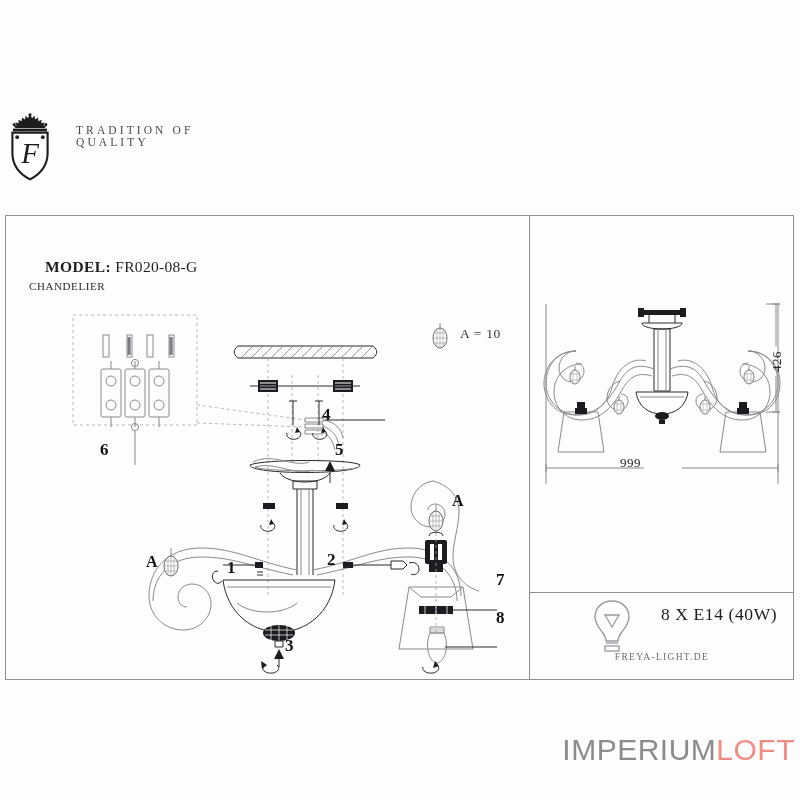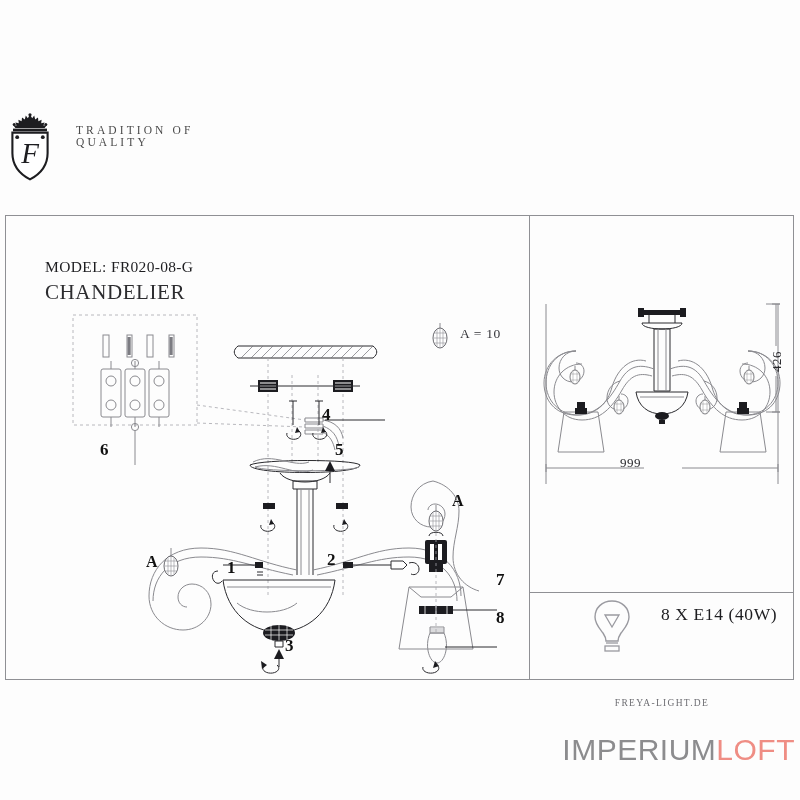--- a/index.html
+++ b/index.html
@@ -25,40 +25,40 @@
 
   
   .frame{position:absolute;left:5px;top:215px;width:789px;height:465px;
     border:1px solid #8f9094;box-sizing:border-box;background:transparent;}
   .vdiv{position:absolute;left:529px;top:216px;width:1px;height:464px;background:#8f9094;}
   .hdiv{position:absolute;left:530px;top:592px;width:264px;height:1px;background:#8f9094;}
 
   
   .model-line{position:absolute;left:45px;top:258px;font-size:15.5px;letter-spacing:.3px;
     color:#1d1d20;white-space:nowrap;}
-  .model-line b{font-weight:400;letter-spacing:.4px;}
-  .model-sub{position:absolute;left:45px;top:280px;font-size:21px;letter-spacing:.6px;
+  .model-line b{font-weight:700;letter-spacing:.4px;}
+  .model-sub{position:absolute;left:29px;top:280px;font-size:11px;letter-spacing:.6px;
     color:#2c2c2f;white-space:nowrap;}
 
   .a16{position:absolute;left:460px;top:326px;font-size:13.5px;letter-spacing:.7px;color:#35353a;}
 
   
   .cn{position:absolute;font-family:"Liberation Serif",serif;font-weight:700;
     font-size:17px;color:#111;}
   .cA{position:absolute;font-family:"Liberation Serif",serif;font-weight:700;
     font-size:16px;color:#111;}
 
   
   .dim-w{position:absolute;left:620px;top:455px;font-size:13px;color:#26262a;letter-spacing:.5px;text-align:center;}
   .dim-h{position:absolute;left:769px;top:372px;font-size:13px;color:#26262a;letter-spacing:.5px;
     transform:rotate(-90deg);transform-origin:left top;}
 
   .bulbspec{position:absolute;left:661px;top:604px;font-size:17.5px;letter-spacing:.6px;color:#1d1d20;}
   .site{position:absolute;left:530px;top:652px;width:264px;text-align:center;
-    font-size:9.5px;letter-spacing:1.3px;color:#6d6d72;margin-top:46px;}
+    font-size:9.5px;letter-spacing:1.3px;color:#6d6d72;}
 
   
   .imperium{position:absolute;left:533px;top:733px;width:262px;text-align:right;
     font-family:"Liberation Sans",sans-serif;font-size:30px;letter-spacing:.5px;font-weight:300;}
   .imp-a{color:#8c8c8e;}
   .imp-b{color:#ef8d84;}
 
   svg{display:block;overflow:visible;}
   .ln{fill:none;stroke:#2a2a2e;stroke-width:1;}
   .lnl{fill:none;stroke:#8a8a8f;stroke-width:1;}

